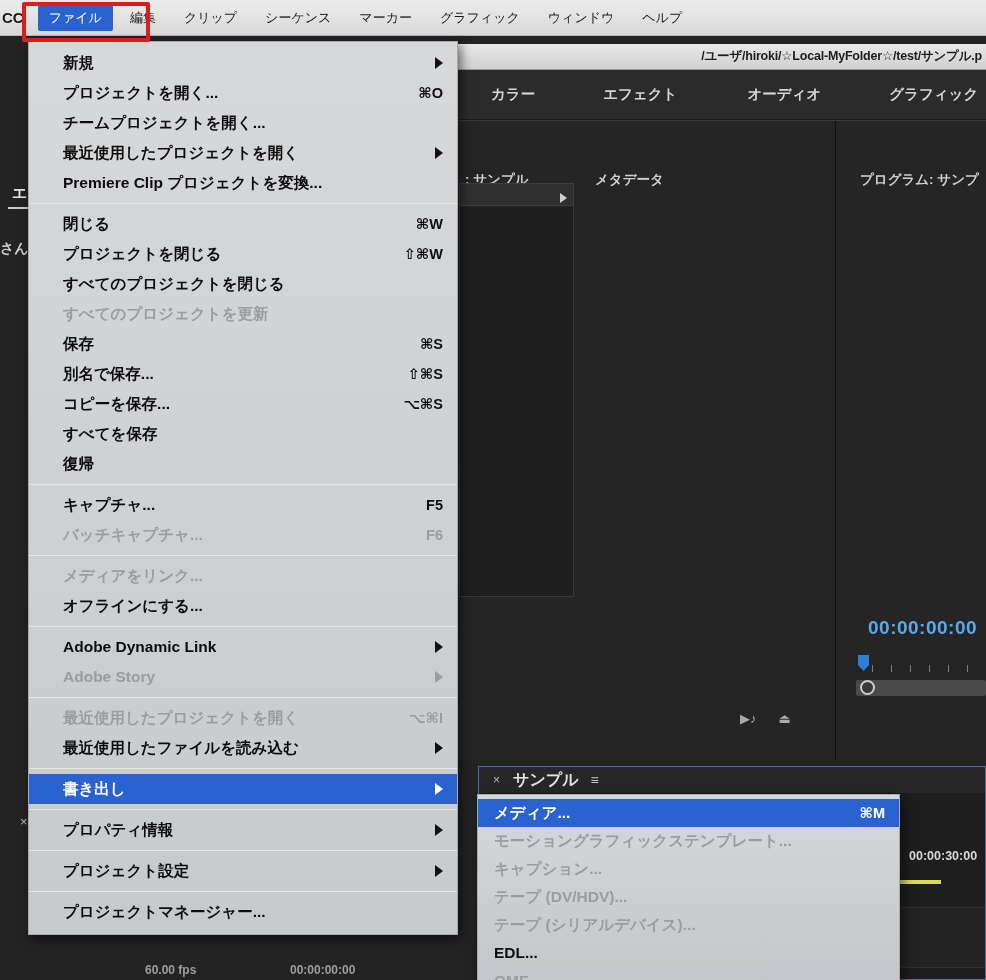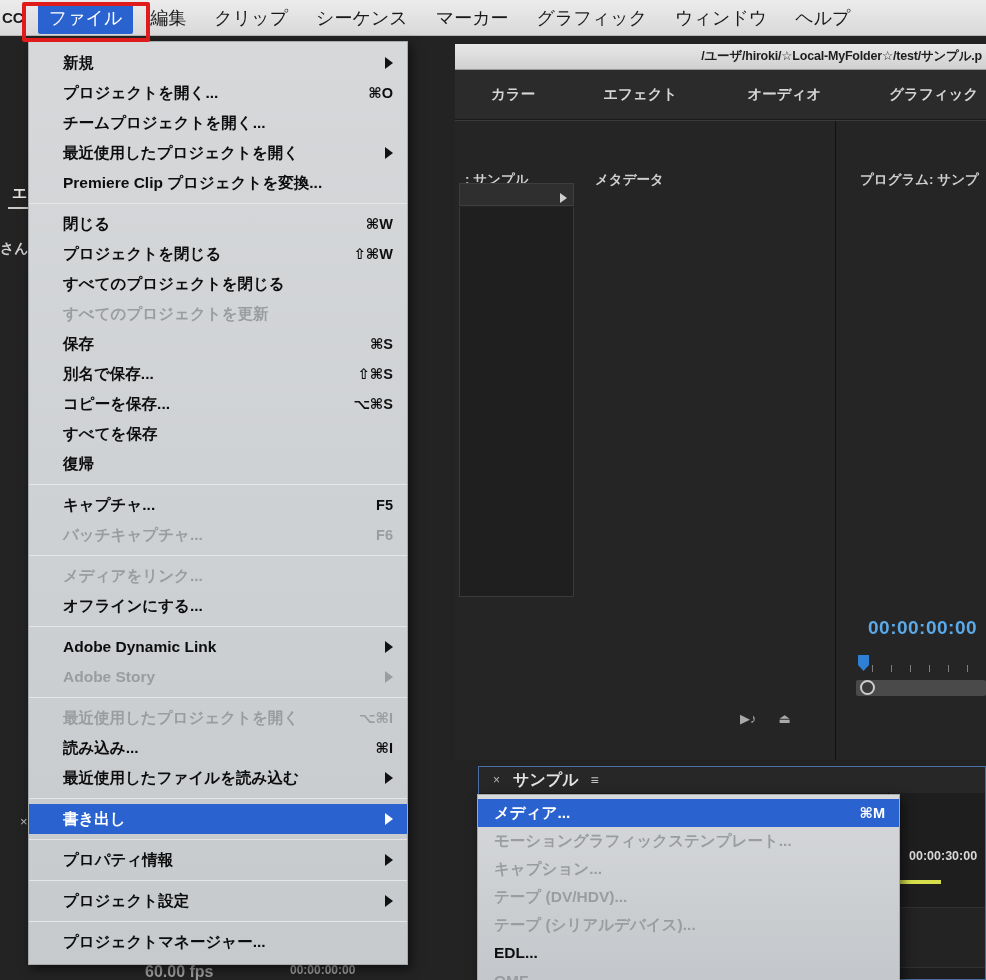--- a/index.html
+++ b/index.html
@@ -114,46 +114,46 @@
   .tl-title { color: #e4e4e4; font-size: 16px; font-weight: bold; margin-left: 13px; }
   .tl-menu { color: #c6c6c6; font-size: 14px; margin-left: 12px; }
   .tl-timecode { position: absolute; left: 430px; top: 82px; color: #d8d8d8; font-size: 12.5px; font-weight: bold; white-space: nowrap;}
   .tl-ruler { position: absolute; left: 415px; top: 100px; right: 0; height: 12px; display: flex; align-items: flex-start; gap: 7px; }
   .tl-ruler i { width: 1px; background: #8a8a8a; display:block; height: 7px; }
   .tl-ruler i.big { height: 12px; }
   .tl-clip-yellow { position: absolute; left: 414px; top: 113px; width: 48px; height: 4px; background: #d6de4b; }
   .tl-trackline { position: absolute; left: 0; right: 0; height: 1px; background: #303030; }
   .tl-trackband { position: absolute; left: 0; right: 0; background: #232323; }
   .tl-left-head { position: absolute; left: 0; top: 26px; width: 410px; bottom: 0; background: #1c1c1c; border-right: 1px solid #000; }
-  .status-fps { position: absolute; left: 145px; top: 963px; color: #9d9d9d; font-size: 16px; font-weight: bold; }
+  .status-fps { position: absolute; left: 145px; top: 963px; color: #9d9d9d; font-size: 12px; font-weight: bold; }
   .status-tc  { position: absolute; left: 290px; top: 963px; color: #9d9d9d; font-size: 12px; font-weight: bold; }
 
   
   .menubar {
     position: absolute; left: 0; top: 0; right: 0; height: 36px;
     background: linear-gradient(#ececec, #d9d9d9);
     border-bottom: 1px solid #b4b4b4;
     display: flex; align-items: center;
   }
   .mb-app { font-size: 15px; font-weight: bold; color: #1a1a1a; margin-left: 2px; }
   .mb-item {
-    font-size: 18px; color: #1a1a1a; padding: 4px 11px; margin: 0 3px;
+    font-size: 13px; color: #1a1a1a; padding: 4px 11px; margin: 0 3px;
     white-space: nowrap; border-radius: 2px; font-weight: normal;
   }
   .mb-item.first { margin-left: 14px; }
   .mb-item.active { background: #2a63d0; color: #fff; }
 
   .redbox {
     position: absolute; left: 22px; top: 2px; width: 128px; height: 40px;
     border: 4px solid #e01b1b; border-radius: 2px; pointer-events: none;
   }
 
   
   .menu {
-    position: absolute; left: 28px; top: 41px; width: 380px;
+    position: absolute; left: 28px; top: 41px; width: 430px;
     background: linear-gradient(#d6d8da, #c7cacd);
     border: 1px solid #a7aaad;
     box-shadow: 3px 4px 10px rgba(0,0,0,.55);
     padding: 6px 0 7px 0;
   }
   .mi {
     position: relative; height: 30px; display: flex; align-items: center;
     padding: 0 14px 0 34px; color: #0d0d0d; font-size: 15.5px; font-weight: bold;
     white-space: nowrap;
   }
@@ -359,24 +359,20 @@
       <div class="mi dim">
         <span class="label">Adobe Story</span>
         <span class="submark"></span>
       </div>
       <div class="sep"></div>
       <div class="mi dim">
         <span class="label">最近使用したプロジェクトを開く</span>
         <span class="shortcut">⌥⌘I</span>
       </div>
       <div class="mi">
-        <span class="label">読み込み...</span>
-        <span class="shortcut">⌘I</span>
-      </div>
-      <div class="mi">
         <span class="label">最近使用したファイルを読み込む</span>
         <span class="submark"></span>
       </div>
       <div class="sep"></div>
       <div class="mi sel">
         <span class="label">書き出し</span>
         <span class="submark"></span>
       </div>
       <div class="sep"></div>
       <div class="mi">

